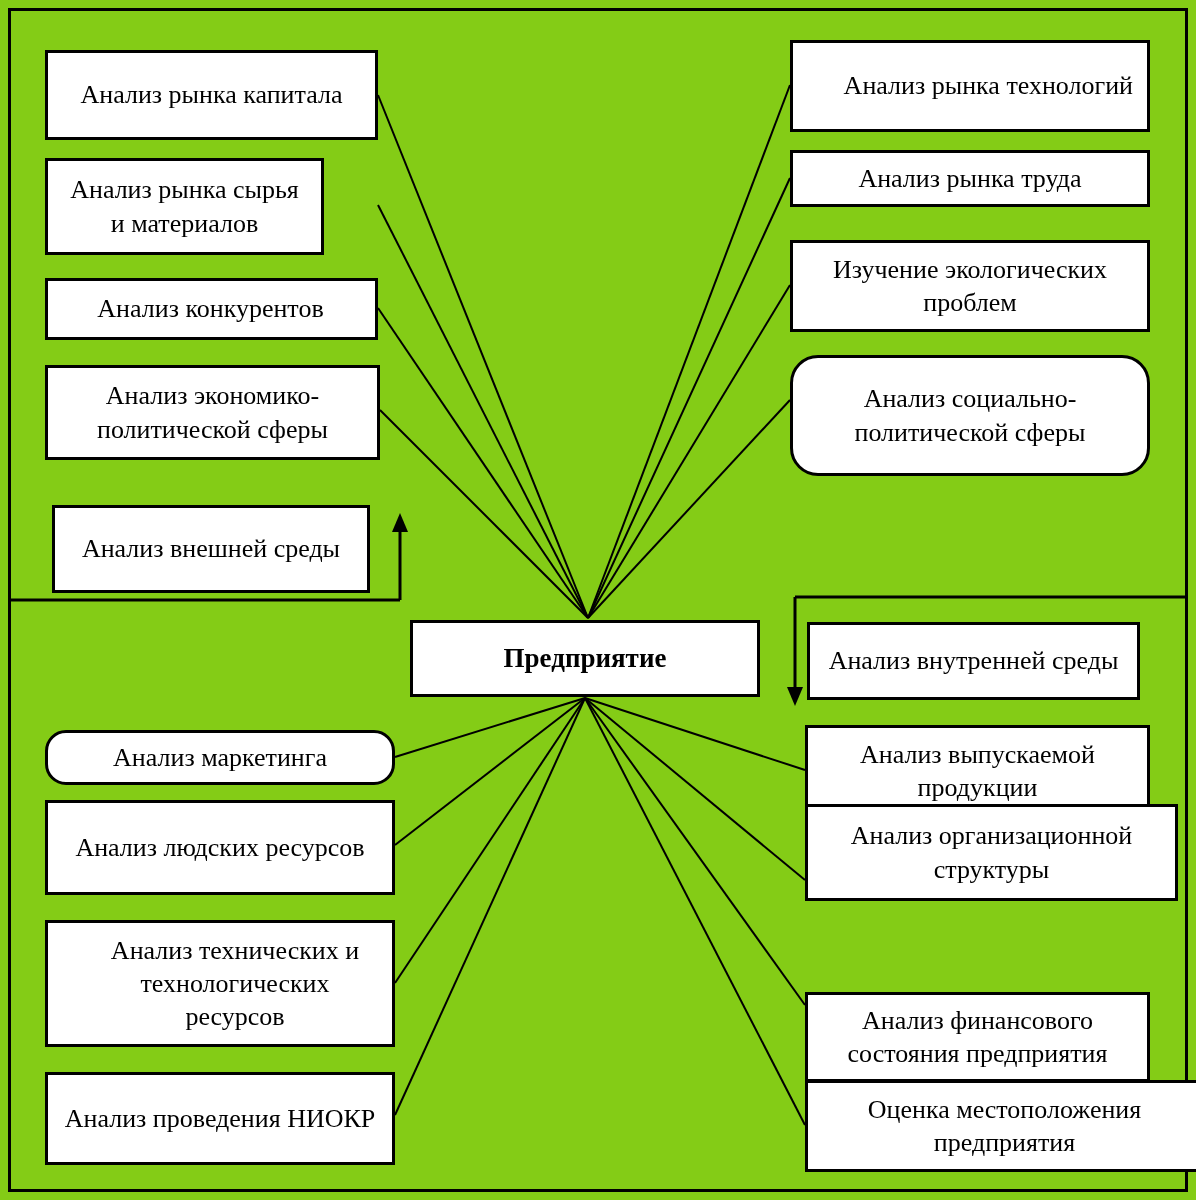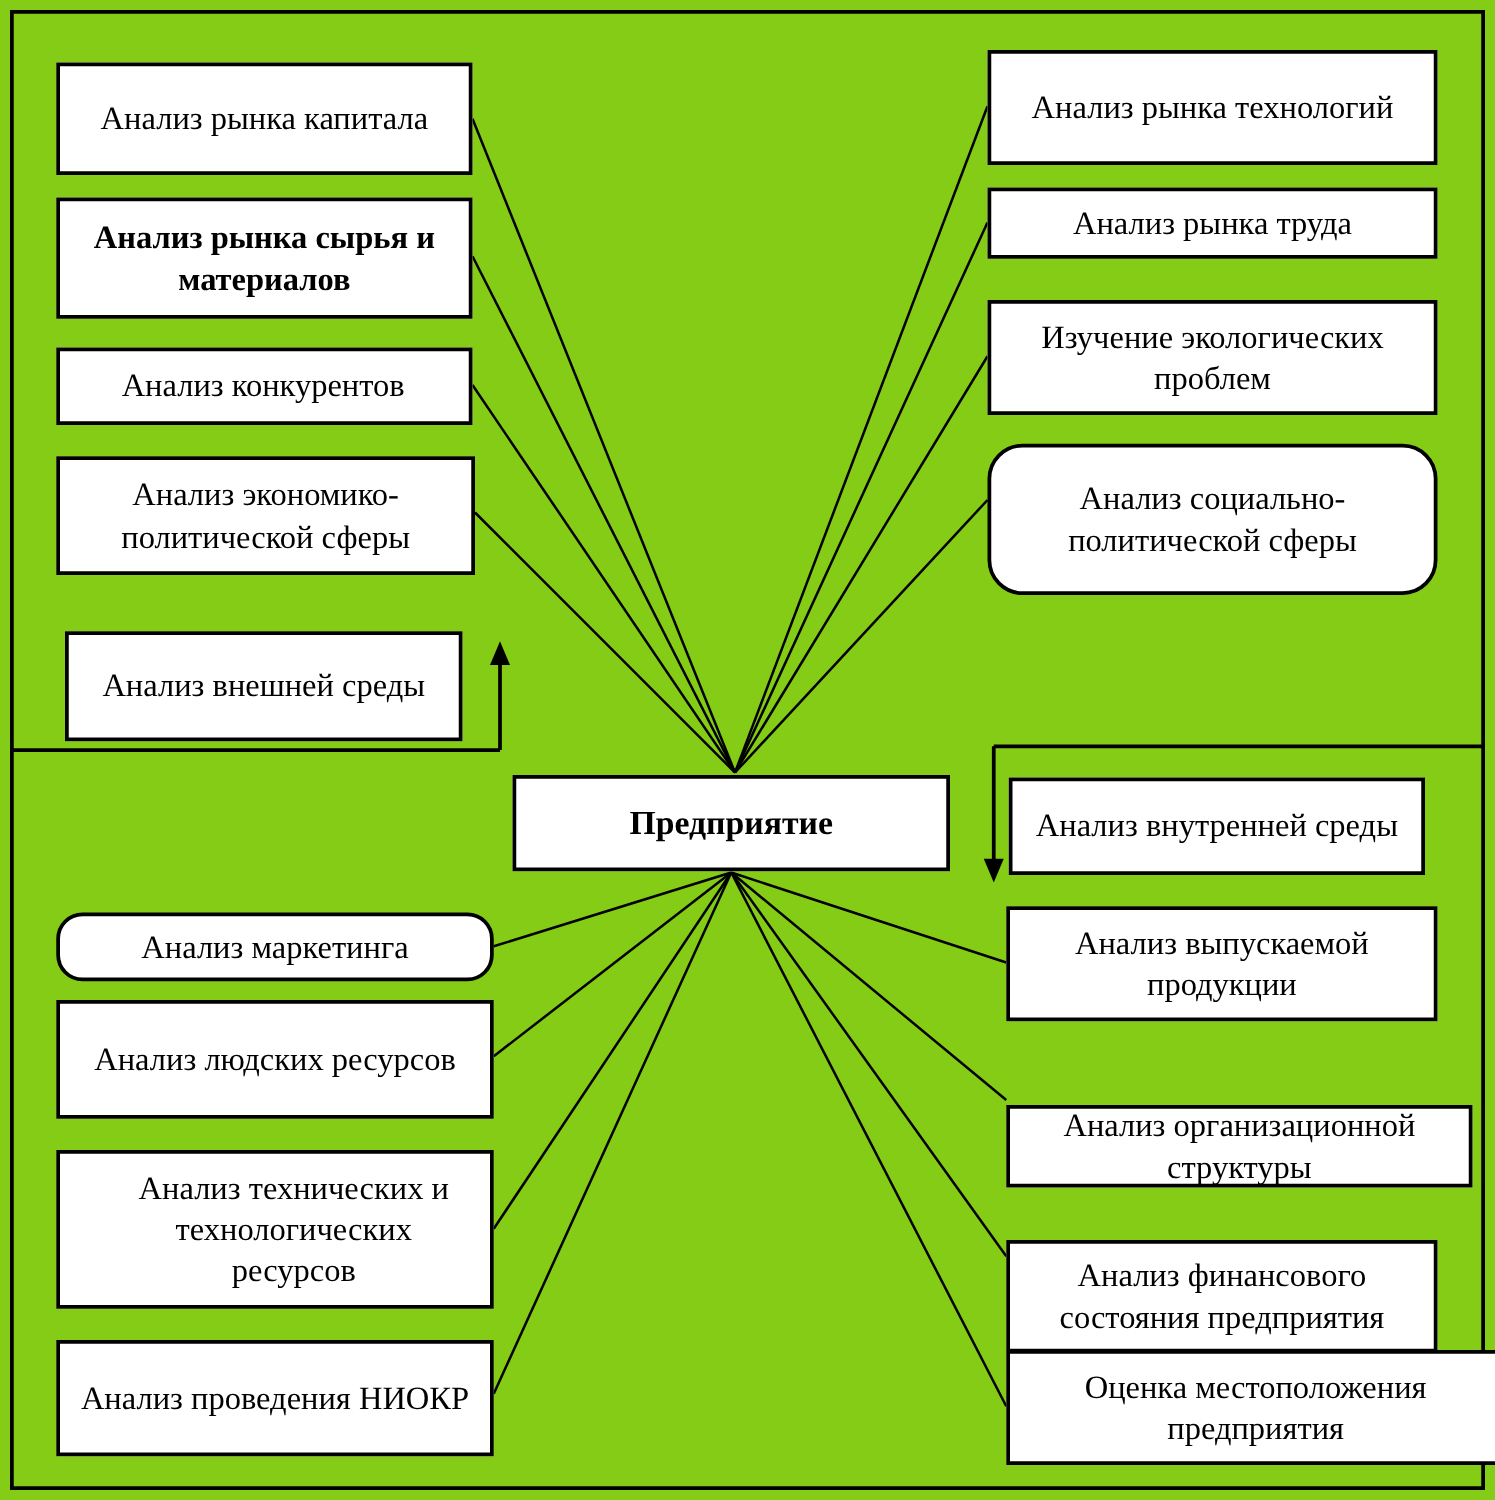--- a/index.html
+++ b/index.html
@@ -89,34 +89,34 @@
     </g>
     <g>
       <line x1="795" y1="597" x2="795" y2="690" stroke="#000" stroke-width="3"></line>
       <polygon points="795,706 787,687 803,687" fill="#000"></polygon>
     </g>
   </svg>
 
   <div class="box" style="left:45px; top:50px; width:333px; height:90px;">
     <span>Анализ рынка капитала</span>
   </div>
-  <div class="box" style="left:45px; top:158px; width:333px; height:97px;font-weight:bold;">
+  <div class="box" style="left:45px; top:158px; width:279px; height:97px;">
     <span>Анализ рынка сырья и материалов</span>
   </div>
   <div class="box" style="left:45px; top:278px; width:333px; height:62px;padding-left:12px;">
     <span>Анализ конкурентов</span>
   </div>
   <div class="box" style="left:45px; top:365px; width:335px; height:95px;">
     <span>Анализ экономико-политической сферы</span>
   </div>
   <div class="box" style="left:52px; top:505px; width:318px; height:88px;">
     <span>Анализ внешней среды</span>
   </div>
 
-  <div class="box" style="left:790px; top:40px; width:360px; height:92px;">
+  <div class="box" style="left:790px; top:40px; width:360px; height:92px;justify-content:flex-end;">
     <span>Анализ рынка технологий</span>
   </div>
   <div class="box" style="left:790px; top:150px; width:360px; height:57px;">
     <span>Анализ рынка труда</span>
   </div>
   <div class="box" style="left:790px; top:240px; width:360px; height:92px;">
     <span>Изучение экологических проблем</span>
   </div>
   <div class="box" style="left:790px; top:355px; width:360px; height:121px;border-radius:28px;">
     <span>Анализ социально-политической сферы</span>
@@ -139,21 +139,21 @@
   <div class="box" style="left:45px; top:920px; width:350px; height:127px;padding-left:44px;">
     <span>Анализ технических и технологических ресурсов</span>
   </div>
   <div class="box" style="left:45px; top:1072px; width:350px; height:93px;">
     <span>Анализ проведения НИОКР</span>
   </div>
 
   <div class="box" style="left:805px; top:725px; width:345px; height:92px;">
     <span>Анализ выпускаемой продукции</span>
   </div>
-  <div class="box" style="left:805px; top:884px; width:373px; height:66px;">
+  <div class="box" style="left:805px; top:804px; width:373px; height:97px;">
     <span>Анализ организационной структуры</span>
   </div>
   <div class="box" style="left:805px; top:960px; width:345px; height:90px;margin-top:32px;">
     <span>Анализ финансового состояния предприятия</span>
   </div>
   <div class="box" style="left:805px; top:1080px; width:399px; height:92px;">
     <span>Оценка местоположения предприятия</span>
   </div>
 
 </div>

